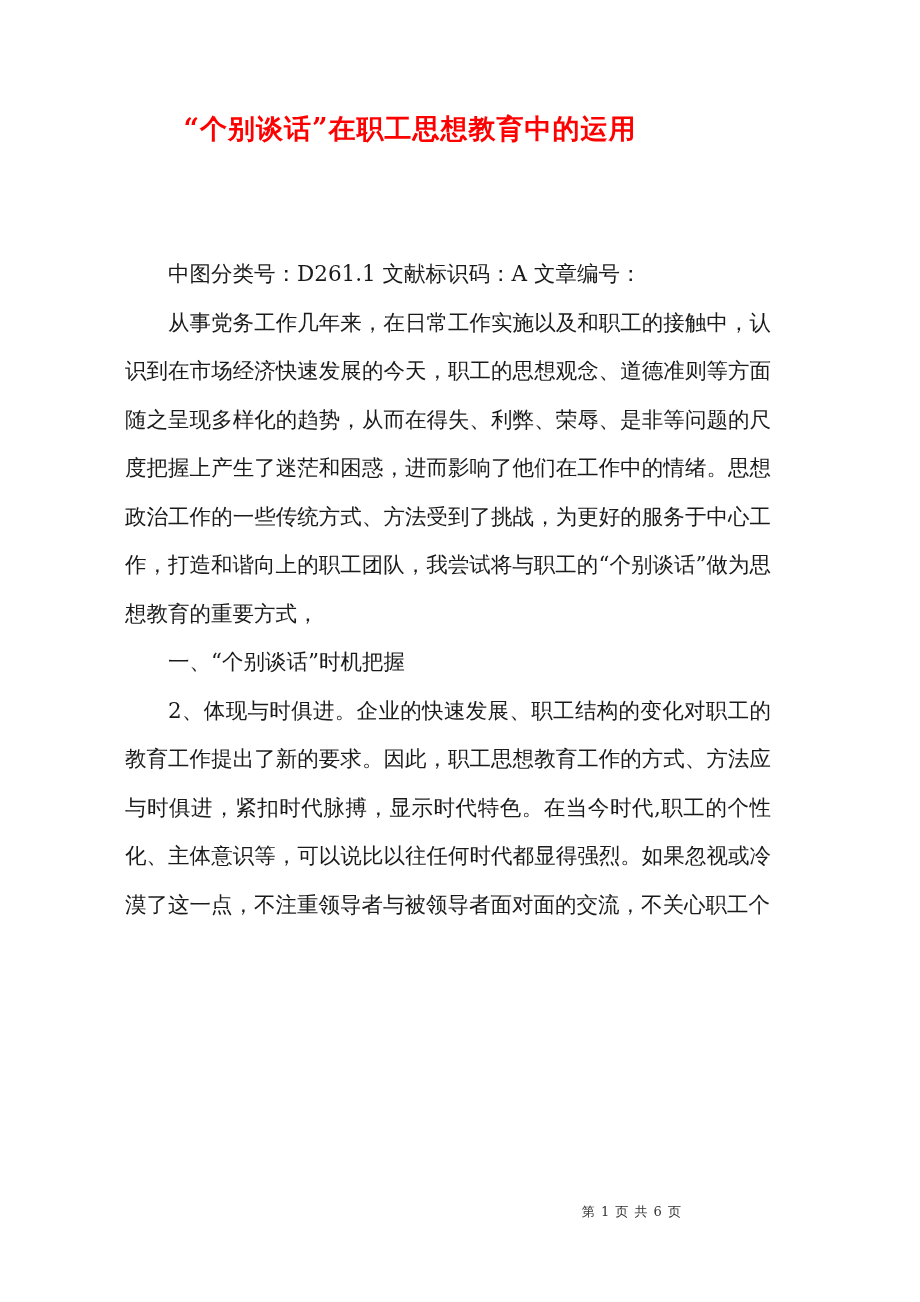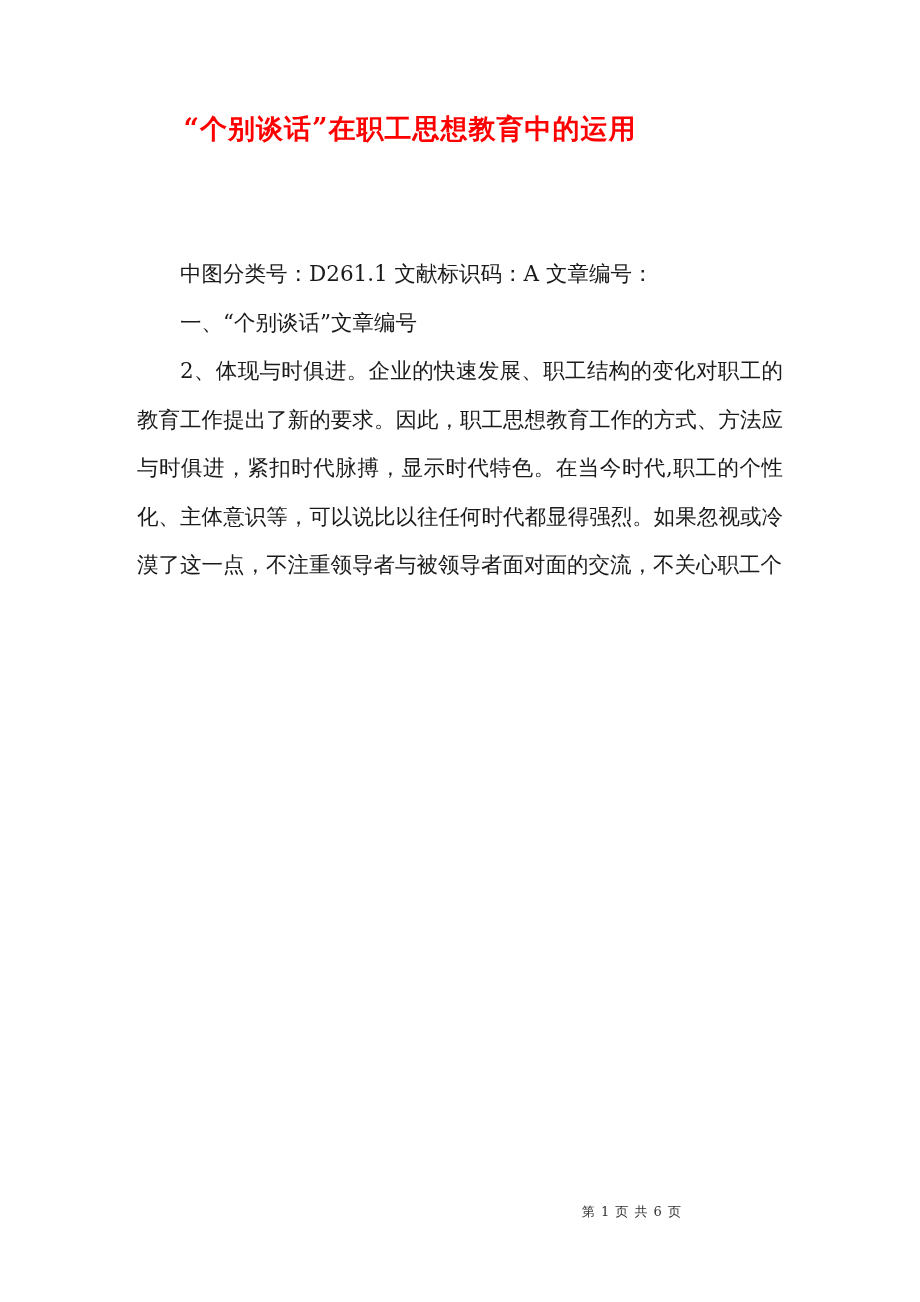--- a/index.html
+++ b/index.html
@@ -24,21 +24,21 @@
     text-align: center;
     font-size: 27px;
     line-height: 46px;
     font-weight: bold;
     color: #ff0000;
     letter-spacing: 1px;
   }
   .doc-body {
     position: absolute;
     top: 250px;
-    left: 137px;
+    left: 125px;
     width: 646px;
     font-size: 21.5px;
     line-height: 48.5px;
     color: #1a1a1a;
     text-align: justify;
   }
   .doc-body p {
     margin: 0;
     padding: 0;
     text-indent: 2em;
@@ -55,21 +55,22 @@
 </style>
 </head>
 <body>
 
 <div class="page">
 
   <h1 class="doc-title">“个别谈话”在职工思想教育中的运用</h1>
 
   <div class="doc-body">
     <p>中图分类号：D261.1 文献标识码：A 文章编号：</p>
-    <p>一、“个别谈话”文章编号</p>
+    <p>从事党务工作几年来，在日常工作实施以及和职工的接触中，认识到在市场经济快速发展的今天，职工的思想观念、道德准则等方面随之呈现多样化的趋势，从而在得失、利弊、荣辱、是非等问题的尺度把握上产生了迷茫和困惑，进而影响了他们在工作中的情绪。思想政治工作的一些传统方式、方法受到了挑战，为更好的服务于中心工作，打造和谐向上的职工团队，我尝试将与职工的“个别谈话”做为思想教育的重要方式，</p>
+    <p>一、“个别谈话”时机把握</p>
     <p>2、体现与时俱进。企业的快速发展、职工结构的变化对职工的教育工作提出了新的要求。因此，职工思想教育工作的方式、方法应与时俱进，紧扣时代脉搏，显示时代特色。在当今时代,职工的个性化、主体意识等，可以说比以往任何时代都显得强烈。如果忽视或冷漠了这一点，不注重领导者与被领导者面对面的交流，不关心职工个</p>
   </div>
 
   <div class="page-footer">
     <span>第 1 页 共 6 页</span>
   </div>
 
 </div>
 
 </body></html>

